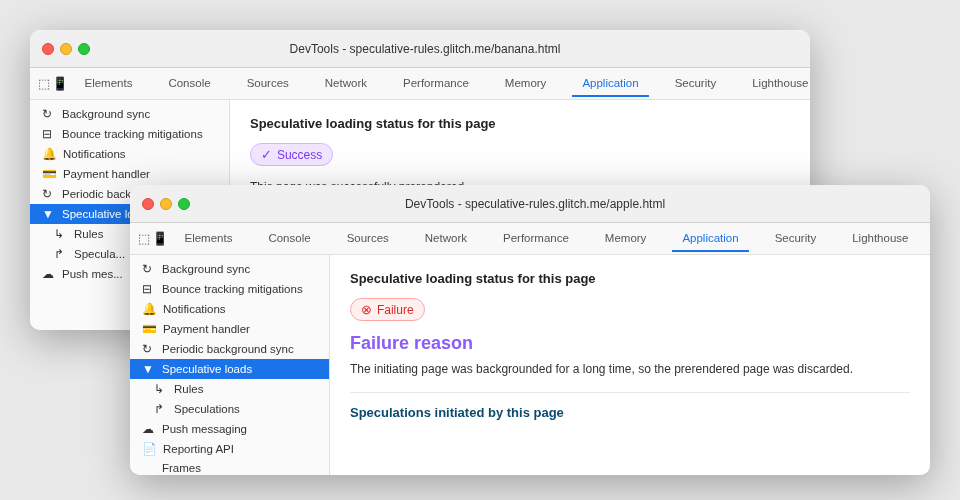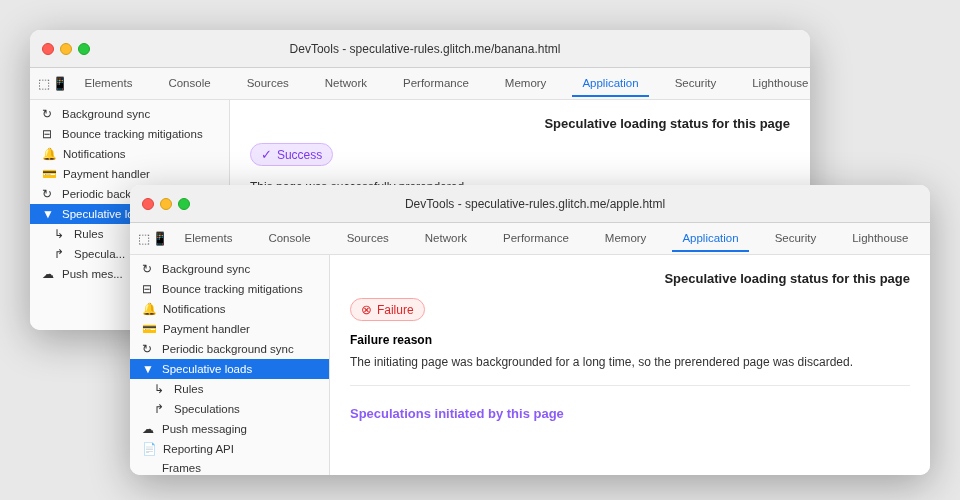--- a/index.html
+++ b/index.html
@@ -169,21 +169,20 @@
       padding: 16px 20px;
       overflow-y: auto;
       background: #fff;
     }
 
     .section-title {
       font-size: 13px;
       font-weight: 600;
       color: #222;
       margin-bottom: 12px;
-      text-align: right;
     }
 
     .status-badge {
       display: inline-flex;
       align-items: center;
       gap: 5px;
       padding: 3px 10px;
       border-radius: 12px;
       font-size: 12px;
       font-weight: 500;
@@ -207,31 +206,31 @@
     }
 
     .description-text {
       font-size: 12px;
       color: #333;
       line-height: 1.5;
       margin-bottom: 14px;
     }
 
     .failure-reason-title {
-      font-size: 12px;
+      font-size: 18px;
       font-weight: 600;
-      color: #000000;
+      color: #8b5cf6;
       margin-bottom: 6px;
     }
 
     .speculations-title {
       font-size: 13px;
       font-weight: 600;
-      color: #8b5cf6;
-      margin-top: 20px;
+      color: #0c4a6e;
+      margin-top: 12px;
     }
 
     .section-divider {
       border: none;
       border-top: 1px solid #e8e8e8;
       margin: 10px 0;
     }
   </style>
 </head>
 <body>

